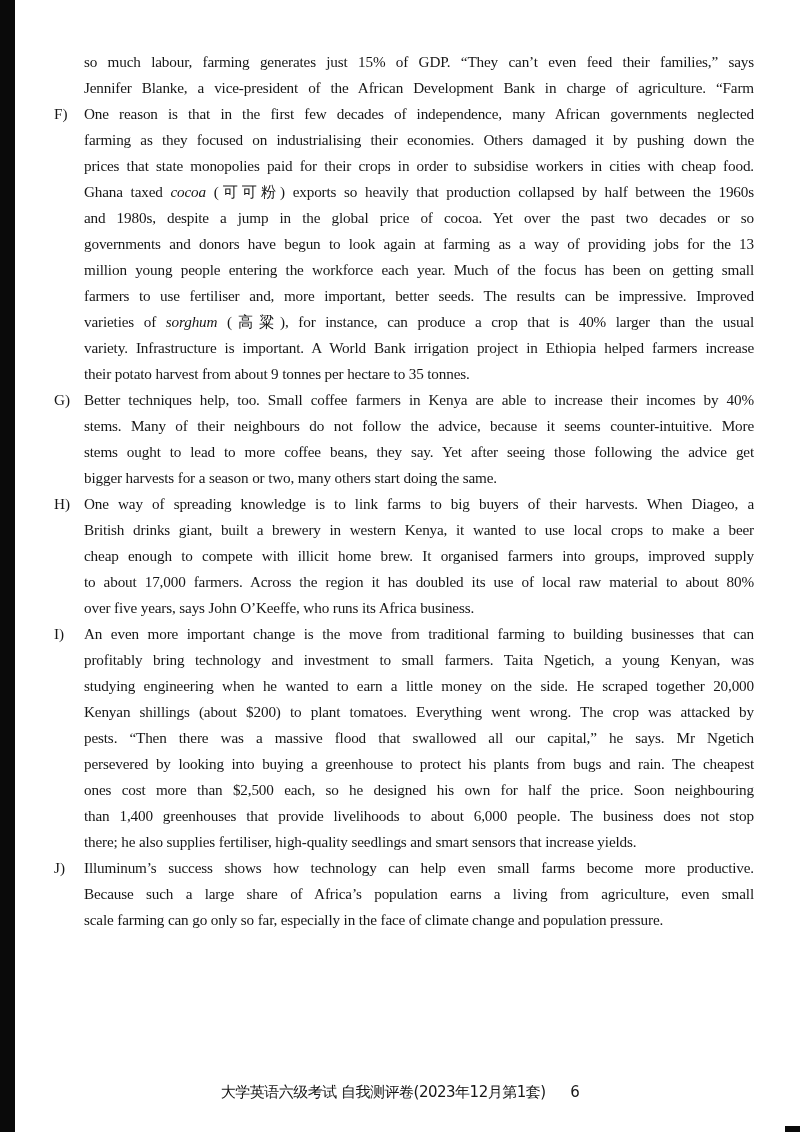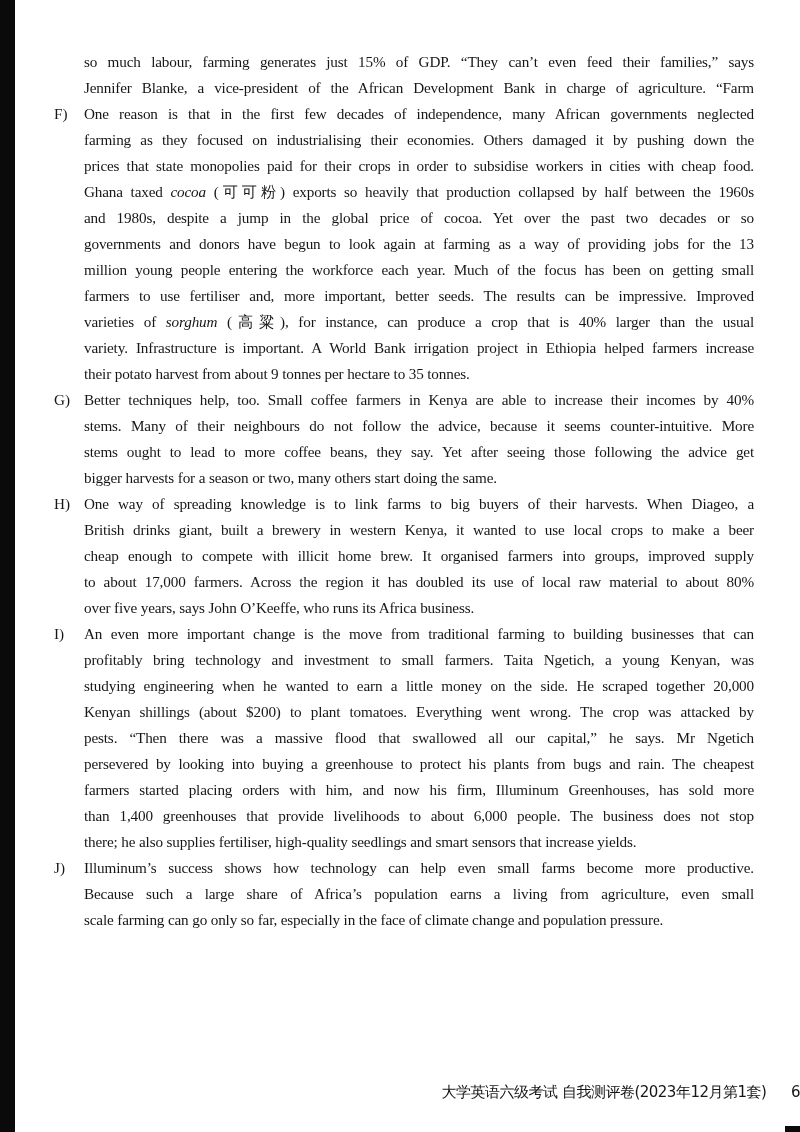--- a/index.html
+++ b/index.html
@@ -26,21 +26,21 @@
       display: block; height: 26px; line-height: 26px; font-size: 15.2px;
       white-space: nowrap; text-align: justify; text-align-last: justify;
       padding-left: 30px; letter-spacing: -0.15px;
     }
     .line.last { text-align-last: left; }
     .label {
       position: absolute; left: 0; top: 0; height: 26px; line-height: 26px; font-size: 15.2px;
     }
     .para + .para { margin-top: 0px; }
     .footer {
-      position: absolute; left: 0; width: 800px; top: 1083px; text-align: right;
+      position: absolute; left: 0; width: 800px; top: 1083px; text-align: center;
       font-size: 15px; font-family: "DejaVu Sans", sans-serif; letter-spacing: -0.5px;
     }
   </style>
 </head>
 <body>
 
 <div class="left-bar"></div>
 <div class="bottom-strip-left"></div>
 <div class="bottom-strip-right"></div>
 
@@ -80,21 +80,21 @@
       <span class="line last">over five years, says John O’Keeffe, who runs its Africa business.</span>
     </div>
   <div class="para" id="para-3">
       <span class="label">I)</span>
       <span class="line">An even more important change is the move from traditional farming to building businesses that can</span>
       <span class="line">profitably bring technology and investment to small farmers. Taita Ngetich, a young Kenyan, was</span>
       <span class="line">studying engineering when he wanted to earn a little money on the side. He scraped together 20,000</span>
       <span class="line">Kenyan shillings (about $200) to plant tomatoes. Everything went wrong. The crop was attacked by</span>
       <span class="line">pests. “Then there was a massive flood that swallowed all our capital,” he says. Mr Ngetich</span>
       <span class="line">persevered by looking into buying a greenhouse to protect his plants from bugs and rain. The cheapest</span>
-      <span class="line">farmers started placing orders with him, and now his firm, Illuminum Greenhouses, has sold more</span>
+      <span class="line">ones cost more than $2,500 each, so he designed his own for half the price. Soon neighbouring</span>
       <span class="line">than 1,400 greenhouses that provide livelihoods to about 6,000 people. The business does not stop</span>
       <span class="line last">there; he also supplies fertiliser, high-quality seedlings and smart sensors that increase yields.</span>
     </div>
   <div class="para" id="para-4">
       <span class="label">J)</span>
       <span class="line">Illuminum’s success shows how technology can help even small farms become more productive.</span>
       <span class="line">Because such a large share of Africa’s population earns a living from agriculture, even small</span>
       <span class="line last">scale farming can go only so far, especially in the face of climate change and population pressure.</span>
     </div>
 </div>

